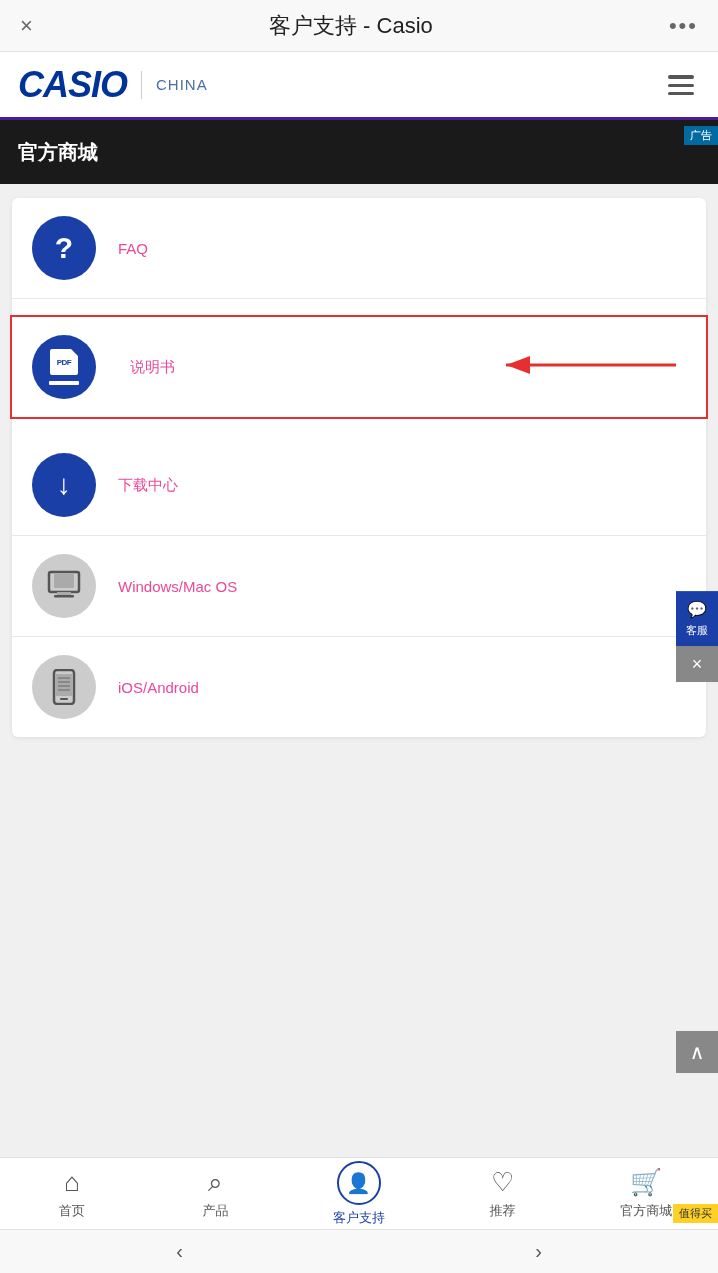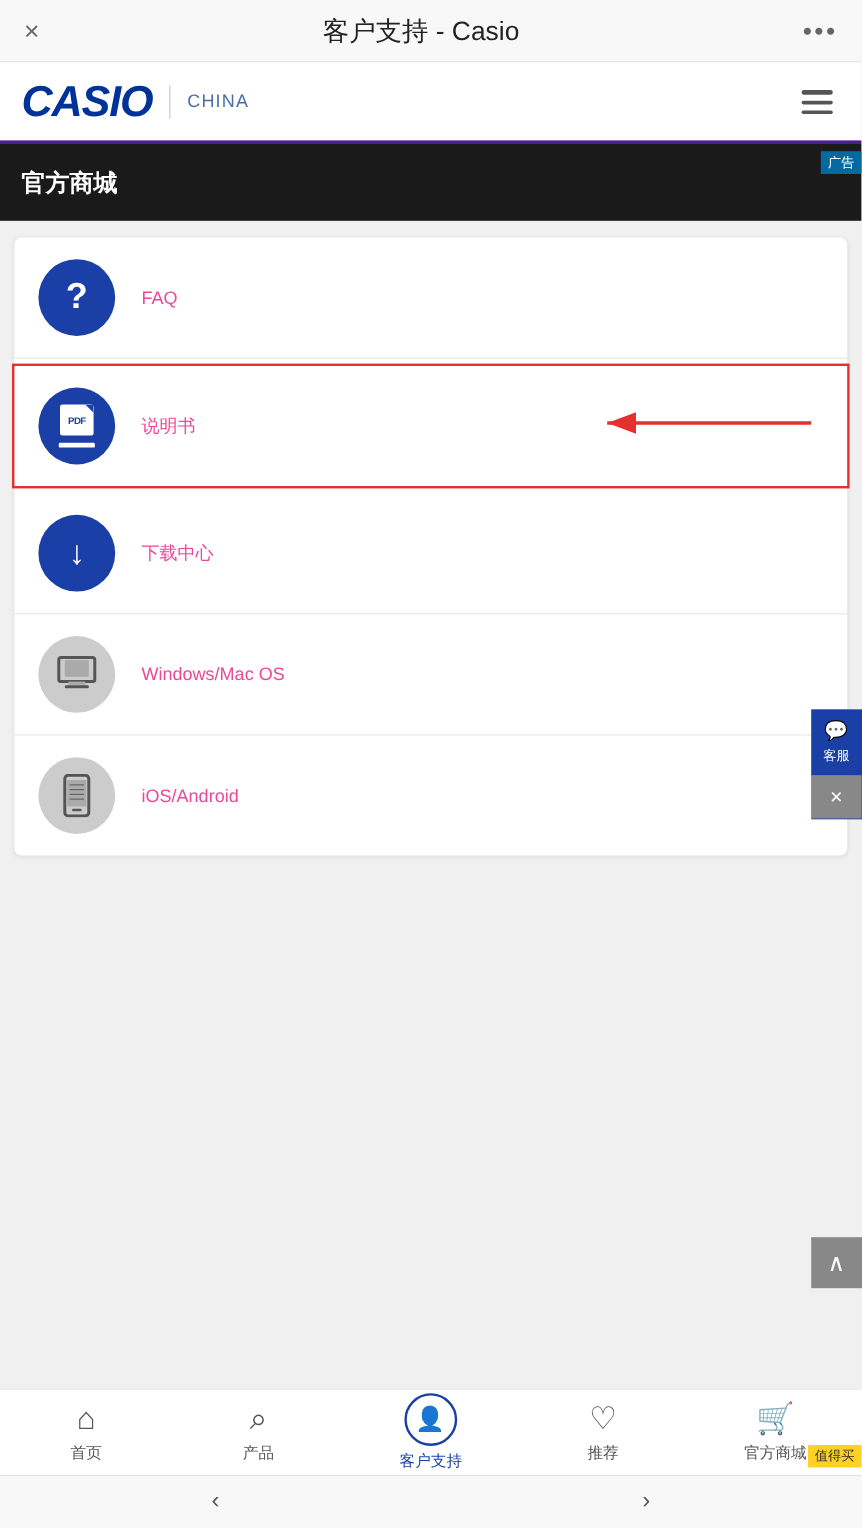--- a/index.html
+++ b/index.html
@@ -162,22 +162,23 @@
     }
     .pdf-book {
       display: flex;
       flex-direction: column;
       align-items: center;
     }
 
     
     .highlight-item {
       border: 2px solid #e63030;
-      margin: 4px -2px;
+      margin: 16px -2px;
       position: relative;
+      gap: 12px;
     }
 
     
     .cs-widget {
       position: fixed;
       right: 0;
       top: 50%;
       transform: translateY(-50%);
       z-index: 100;
     }

